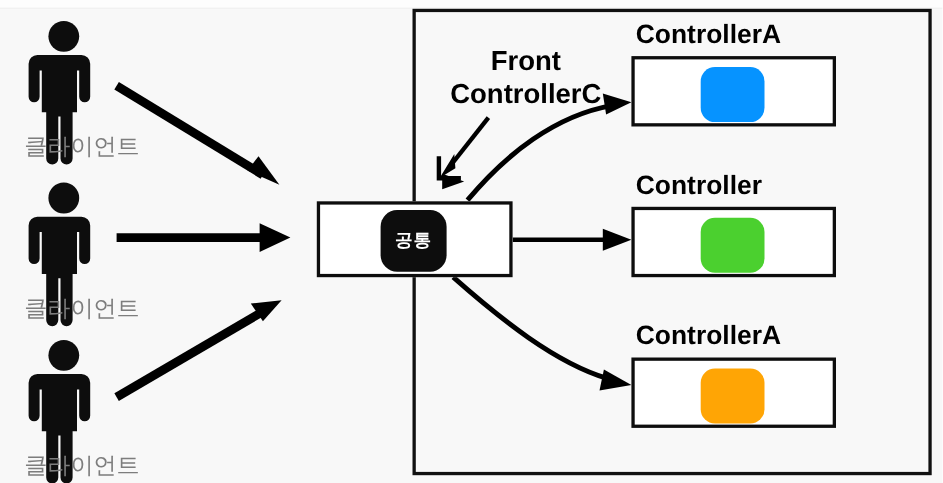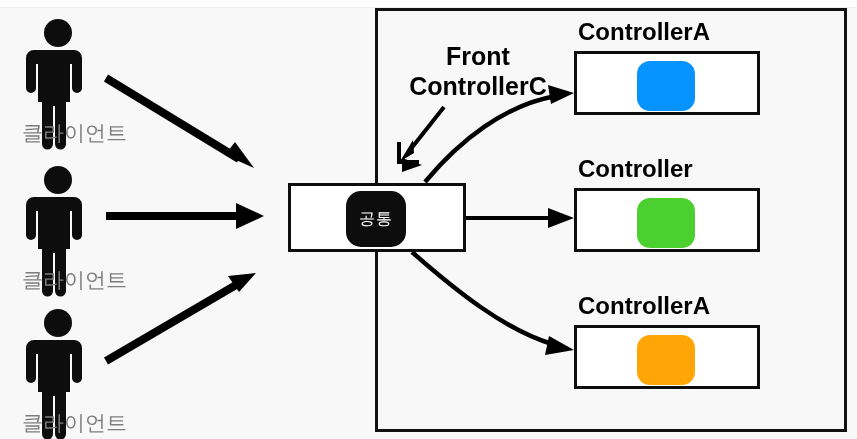--- a/index.html
+++ b/index.html
@@ -83,21 +83,21 @@
     background: #0d0d0d;
     border-radius: 15px;
     display: flex;
     align-items: center;
     justify-content: center;
   }
   .common-chip-text {
     color: #ffffff;
     font-family: "Liberation Sans", sans-serif;
     font-size: 16px;
-    font-weight: normal;
+    font-weight: bold;
     letter-spacing: 1px;
   }
   .outer-frame {
     position: absolute;
     border: 3px solid #111111;
     box-sizing: border-box;
     background: transparent;
   }
 </style>
 </head>

